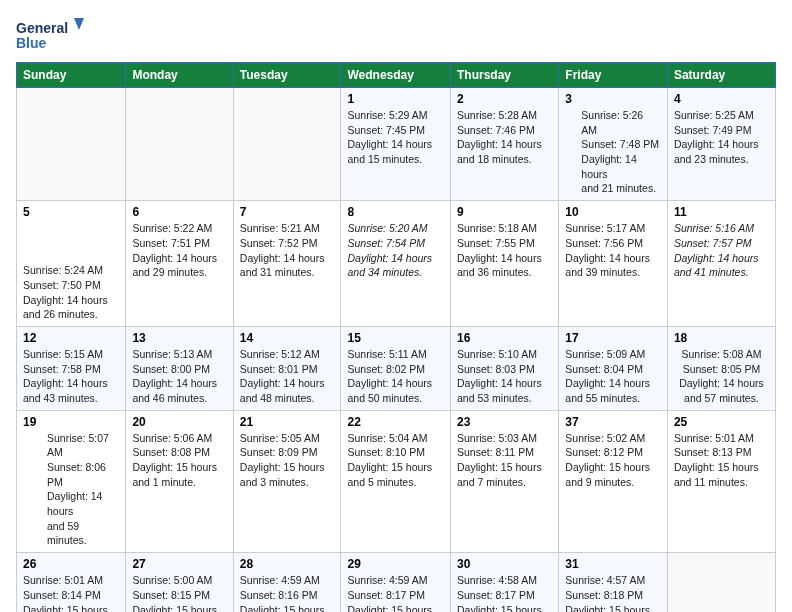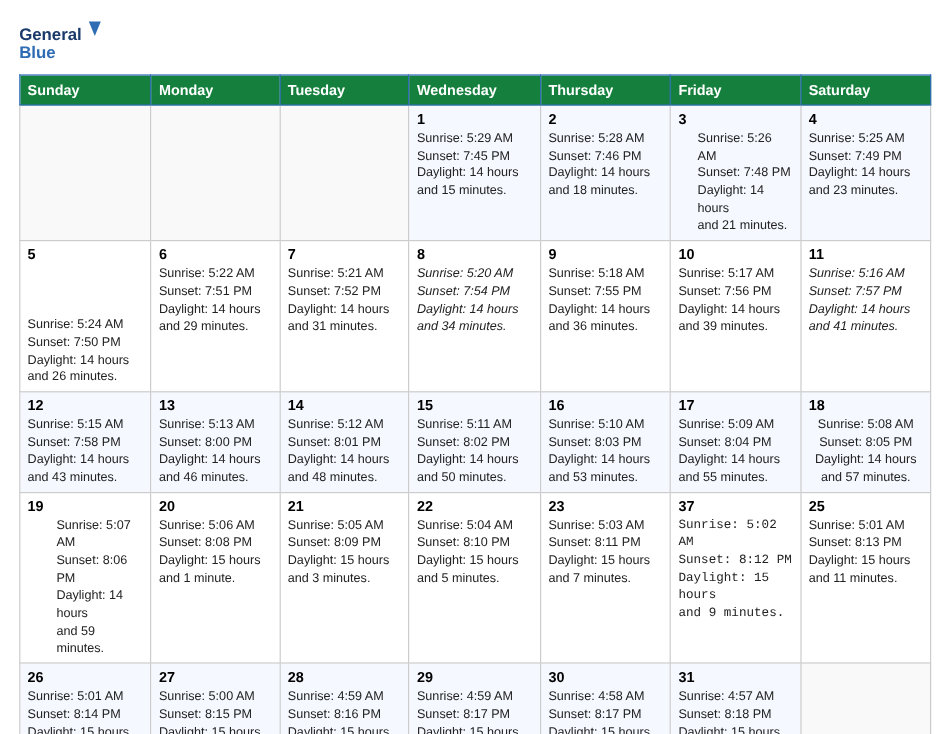--- a/index.html
+++ b/index.html
@@ -272,21 +272,21 @@
         </td>
         <td>
           <span class="day-num">23</span>
           <div class="day-detail" style="white-space: pre-line;">Sunrise: 5:03 AM
 Sunset: 8:11 PM
 Daylight: 15 hours
 and 7 minutes.</div>
         </td>
         <td>
           <span class="day-num">37</span>
-          <div class="day-detail" style="white-space: pre-line; font-family: Liberation Mono, monospace;">Sunrise: 5:02 AM
+          <div class="day-detail" style="white-space: pre-line;">Sunrise: 5:02 AM
 Sunset: 8:12 PM
 Daylight: 15 hours
 and 9 minutes.</div>
         </td>
         <td>
           <span class="day-num">25</span>
           <div class="day-detail" style="white-space: pre-line;">Sunrise: 5:01 AM
 Sunset: 8:13 PM
 Daylight: 15 hours
 and 11 minutes.</div>

